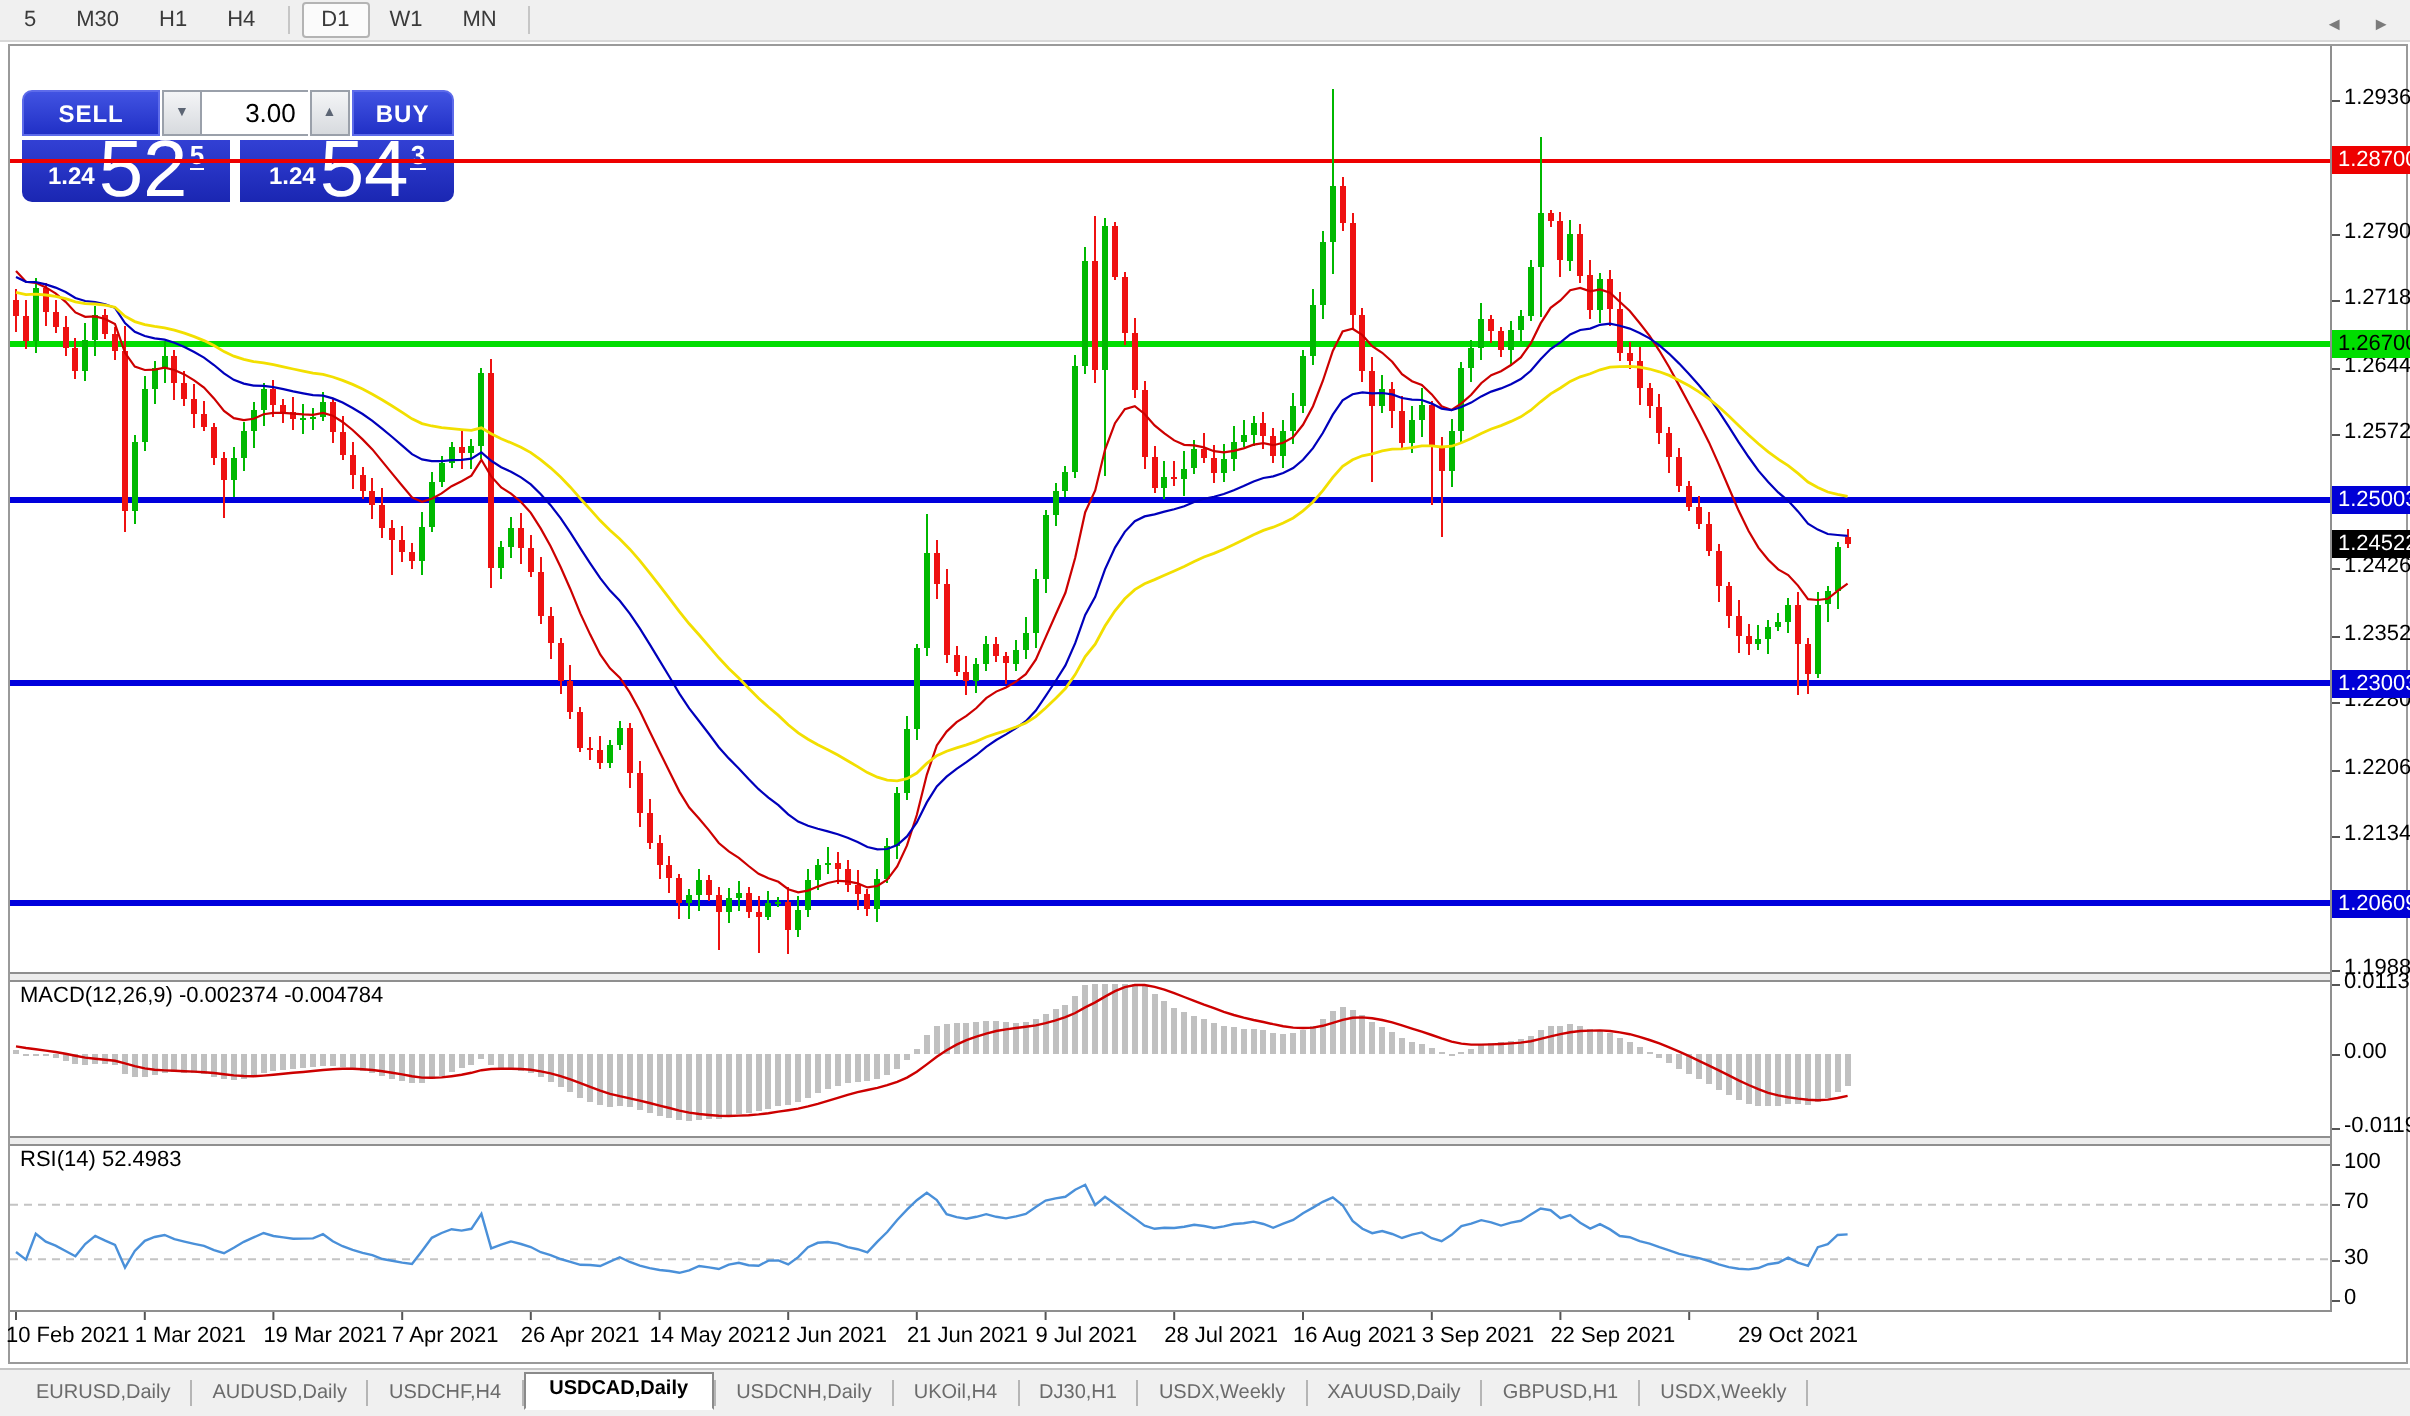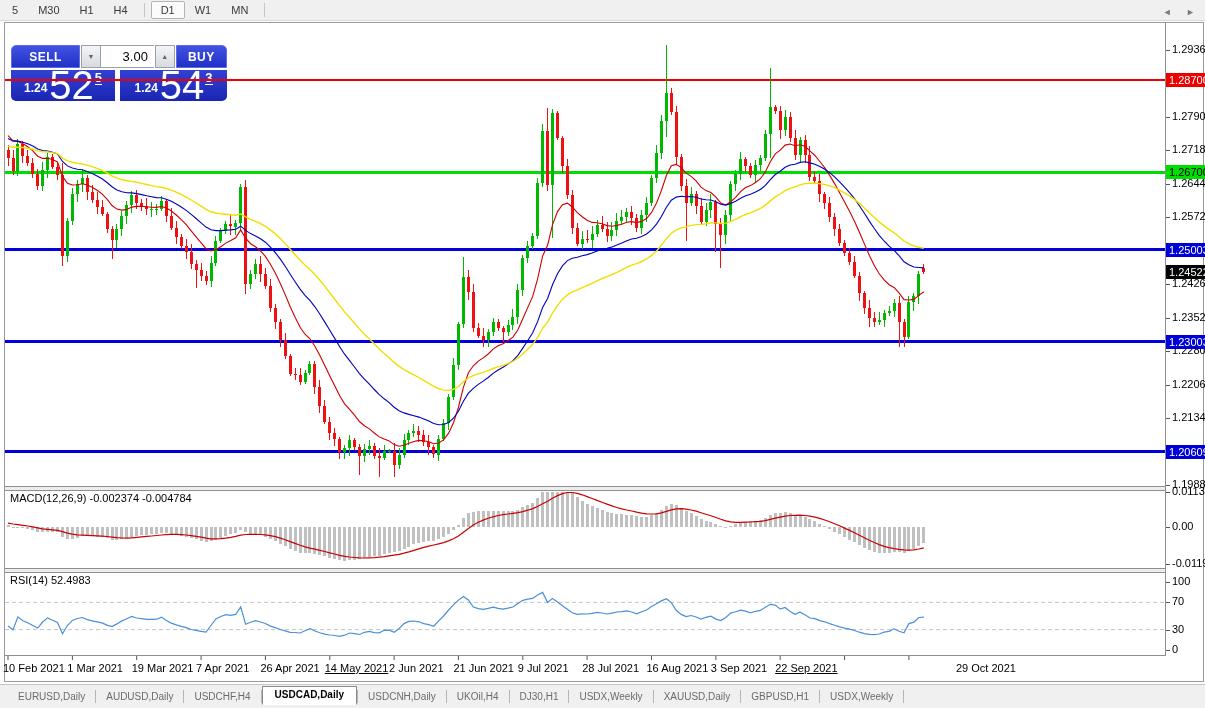--- a/index.html
+++ b/index.html
@@ -711,30 +711,30 @@
       <line x1="775.2" x2="775.2" y1="0" y2="4" stroke="#555" stroke-width="1"></line>
       <line x1="839.6" x2="839.6" y1="0" y2="4" stroke="#555" stroke-width="1"></line>
       <line x1="903.9" x2="903.9" y1="0" y2="4" stroke="#555" stroke-width="1"></line>
     </svg>
   <div id="date-axis">
       <div class="date-label" style="left: 3px;">10 Feb 2021</div>
       <div class="date-label" style="left: 67.35px;">1 Mar 2021</div>
       <div class="date-label" style="left: 131.7px;">19 Mar 2021</div>
       <div class="date-label" style="left: 196.05px;">7 Apr 2021</div>
       <div class="date-label" style="left: 260.4px;">26 Apr 2021</div>
-      <div class="date-label" style="left: 324.75px; text-decoration: underline;">14 May 2021</div>
+      <div class="date-label" style="left: 324.75px;">14 May 2021</div>
       <div class="date-label" style="left: 389.1px;">2 Jun 2021</div>
       <div class="date-label" style="left: 453.45px;">21 Jun 2021</div>
       <div class="date-label" style="left: 517.8px;">9 Jul 2021</div>
       <div class="date-label" style="left: 582.15px;">28 Jul 2021</div>
       <div class="date-label" style="left: 646.5px;">16 Aug 2021</div>
       <div class="date-label" style="left: 710.85px;">3 Sep 2021</div>
-      <div class="date-label" style="left: 775.2px; text-decoration: underline;">22 Sep 2021</div>
+      <div class="date-label" style="left: 775.2px;">22 Sep 2021</div>
       <div class="date-label" style="left: 842px; margin-top: 32px;">11 Oct 2021</div>
-      <div class="date-label" style="left: 956px;">29 Oct 2021</div>
+      <div class="date-label" style="left: 869px;">29 Oct 2021</div>
     </div>
 
   <div id="axis-vline"></div>
   <div id="right-axis">
       <div class="ax-tick" style="top: 28.0063px;"></div>
       <div class="ax-label" style="top: 21.0063px;">1.29360</div>
       <div class="ax-tick" style="top: 94.9999px;"></div>
       <div class="ax-label" style="top: 87.9999px;">1.27900</div>
       <div class="ax-tick" style="top: 128.038px;"></div>
       <div class="ax-label" style="top: 121.038px;">1.27180</div>

